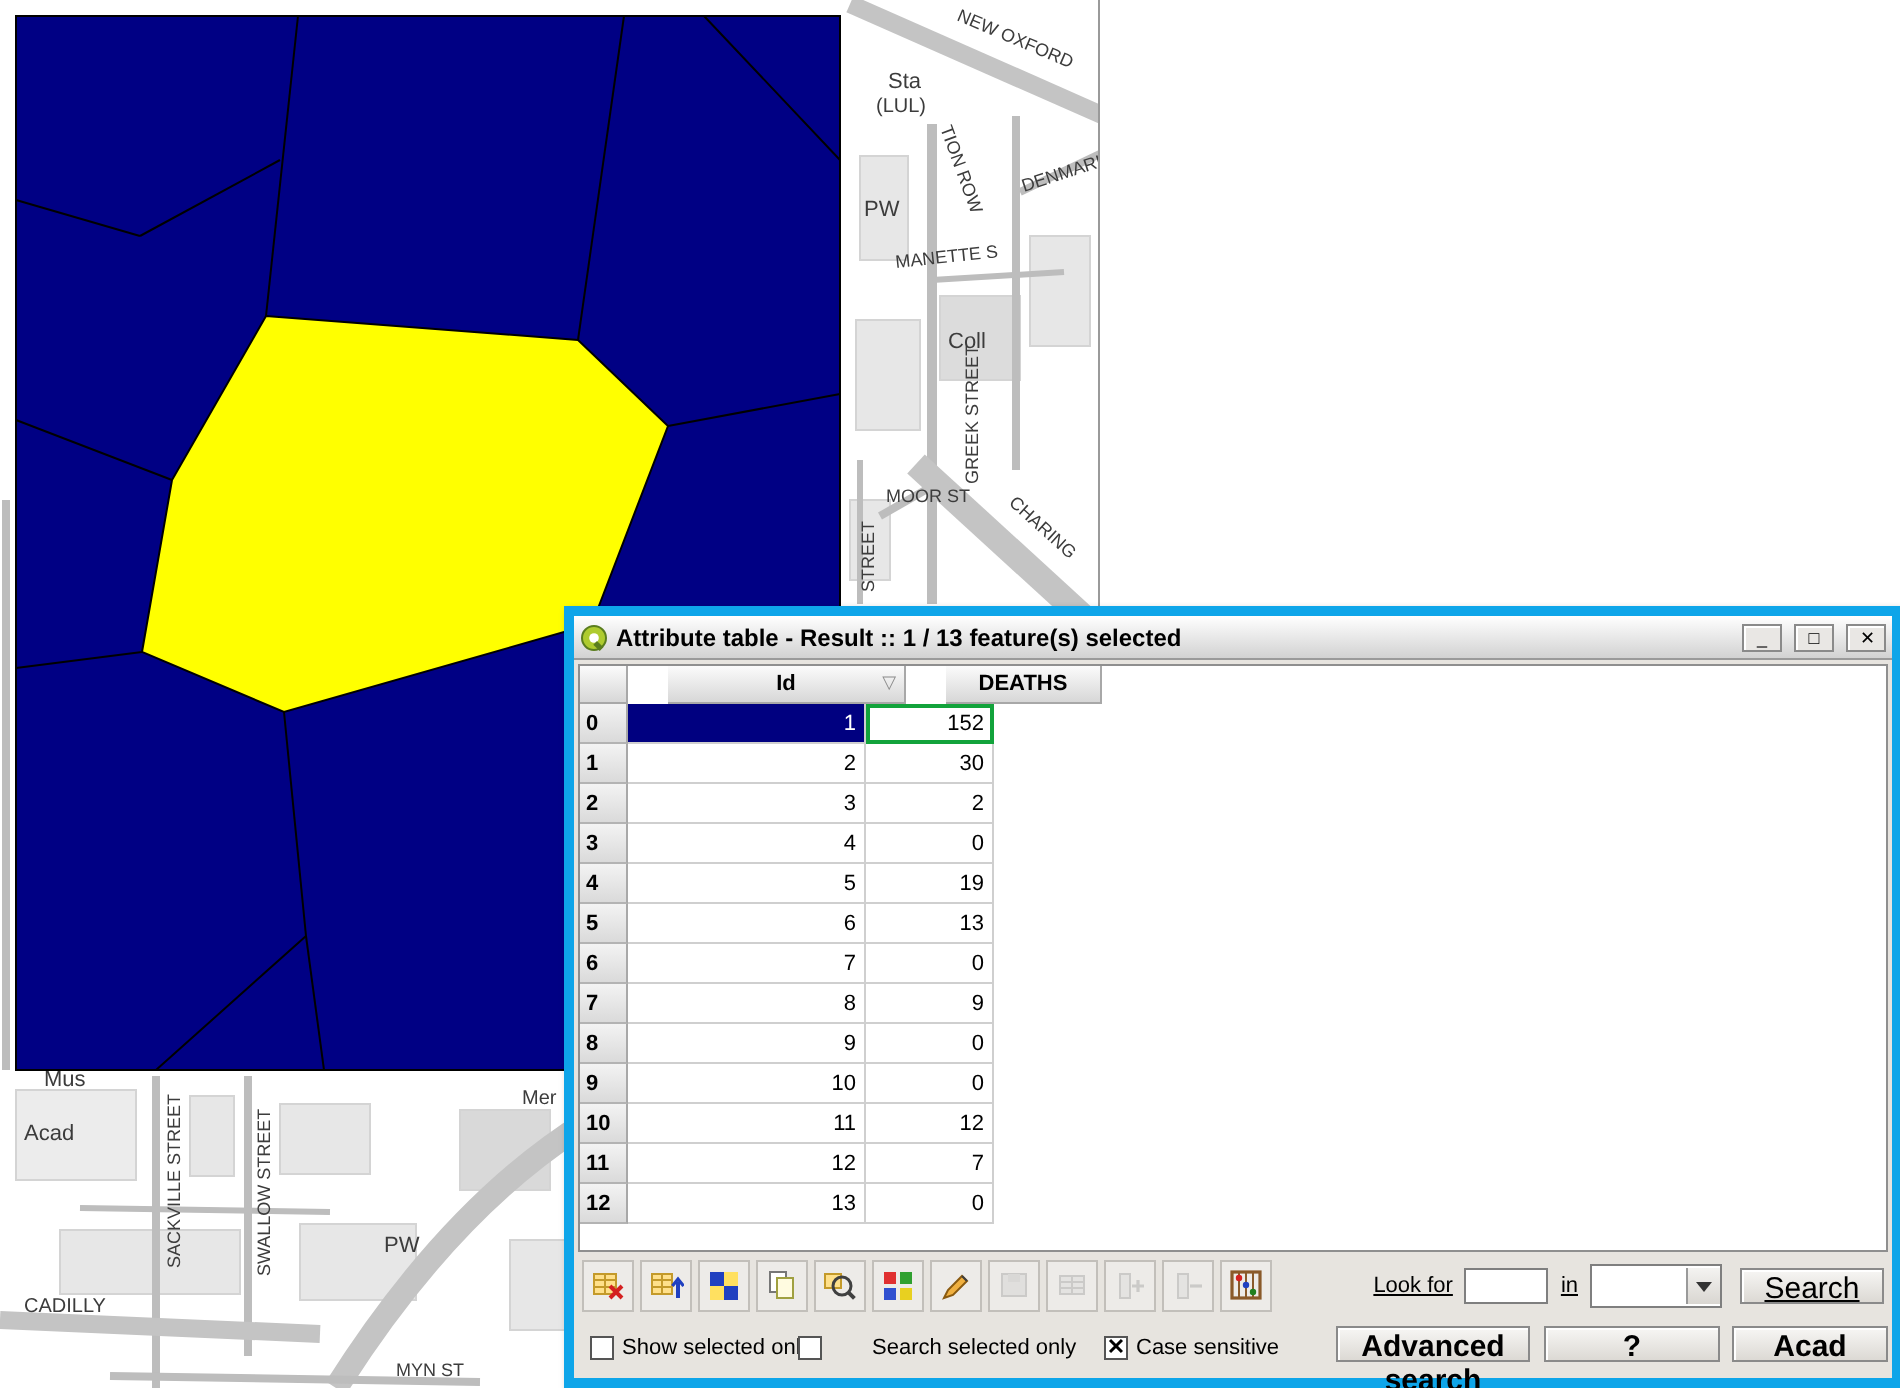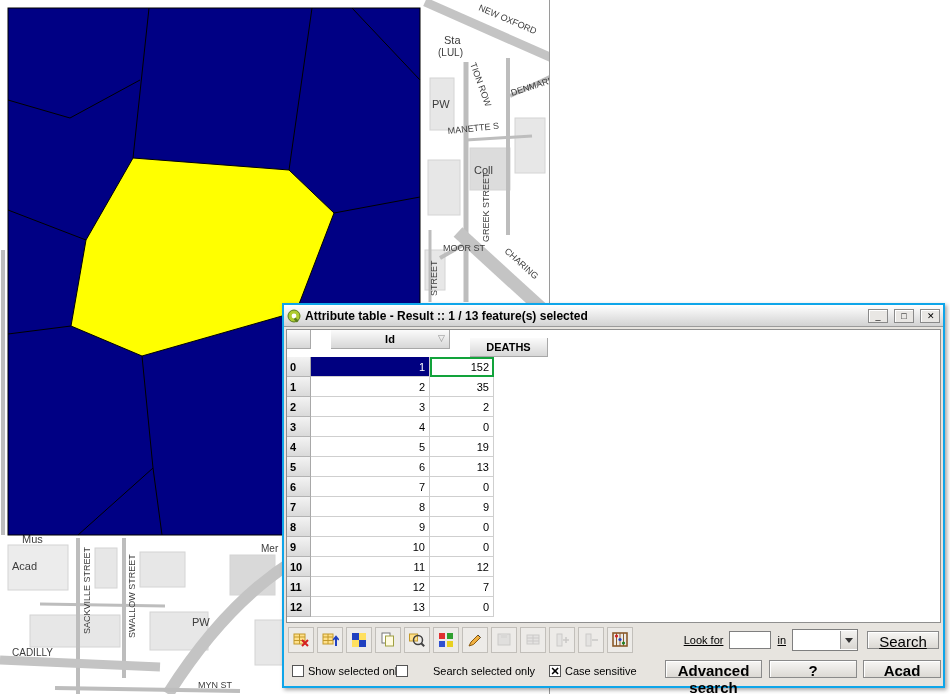--- a/index.html
+++ b/index.html
@@ -3,37 +3,37 @@
 <meta charset="utf-8">
 <style>
   html,body{margin:0;padding:0;}
   #screen{position:relative;width:950px;height:694px;background:#ffffff;overflow:hidden;
           font-family:"Liberation Sans",sans-serif;}
   .map-svg{position:absolute;left:0;top:0;}
   .map-label{font-family:"Liberation Sans",sans-serif;fill:#3c3c3c;}
 
   
   .dialog{position:absolute;left:282px;top:303px;width:659px;height:381px;
-          background:#e7e4df;border:2px solid #0ea5e9;box-shadow:2px 2px 4px rgba(0,0,0,.35);}
+          background:#e7e4df;border:5px solid #0ea5e9;box-shadow:2px 2px 4px rgba(0,0,0,.35);}
   .titlebar{height:21px;display:flex;align-items:center;gap:4px;padding:0 3px;
             background:linear-gradient(#ffffff,#d2d2d2);border-bottom:1px solid #9a9a9a;}
   .title{flex:1;font-size:12px;font-weight:bold;color:#000;white-space:nowrap;overflow:hidden;}
   .winbtn{width:20px;height:14px;margin-left:2px;font-size:9px;line-height:11px;text-align:center;
           background:#e9e7e4;border:1px solid #8a8a8a;box-shadow:inset 1px 1px 0 #fff;color:#000;cursor:default;}
 
   
   .table-widget{position:absolute;left:2px;top:24px;width:653px;height:292px;background:#fff;
                 border:1px solid #8f8f8f;overflow:hidden;}
   .thead{display:flex;gap:20px;}
   .hcell{box-sizing:border-box;height:19px;background:linear-gradient(#fbfbfb,#d7d7d7);
          border-right:1px solid #a8a8a8;border-bottom:1px solid #a8a8a8;
          font-size:11px;font-weight:bold;display:flex;align-items:center;justify-content:center;position:relative;}
   .corner{width:24px;}
   .col-id{width:119px;}
-  .col-deaths{width:78px;margin-top:8px;}
+  .col-deaths{width:78px;}
   .sort{position:absolute;right:4px;top:3px;font-size:9px;color:#8d8d8d;font-weight:normal;}
   .trow{display:flex;height:20px;}
   .cell{box-sizing:border-box;font-size:11px;color:#000;display:flex;align-items:center;
         border-right:1px solid #cfcfcf;border-bottom:1px solid #cfcfcf;background:#fff;}
   .rowhead{width:24px;background:linear-gradient(#f3f3f3,#dadada);
            border-right:1px solid #a8a8a8;border-bottom:1px solid #b3b3b3;font-weight:bold;padding-left:3px;}
   .cid{width:119px;justify-content:flex-end;padding-right:4px;}
   .cdeaths{width:64px;justify-content:flex-end;padding-right:4px;}
   .cid.sel{background:#000080;color:#fff;}
   .cdeaths.cur{border:2px solid #12a33b;padding-right:3px;}
@@ -186,21 +186,21 @@
       </div>
       <div id="tbody">
           <div class="trow">
             <div class="cell rowhead">0</div>
             <div class="cell cid sel">1</div>
             <div class="cell cdeaths cur">152</div>
           </div>
           <div class="trow">
             <div class="cell rowhead">1</div>
             <div class="cell cid">2</div>
-            <div class="cell cdeaths">35</div>
+            <div class="cell cdeaths">30</div>
           </div>
           <div class="trow">
             <div class="cell rowhead">2</div>
             <div class="cell cid">3</div>
             <div class="cell cdeaths">2</div>
           </div>
           <div class="trow">
             <div class="cell rowhead">3</div>
             <div class="cell cid">4</div>
             <div class="cell cdeaths">0</div>

